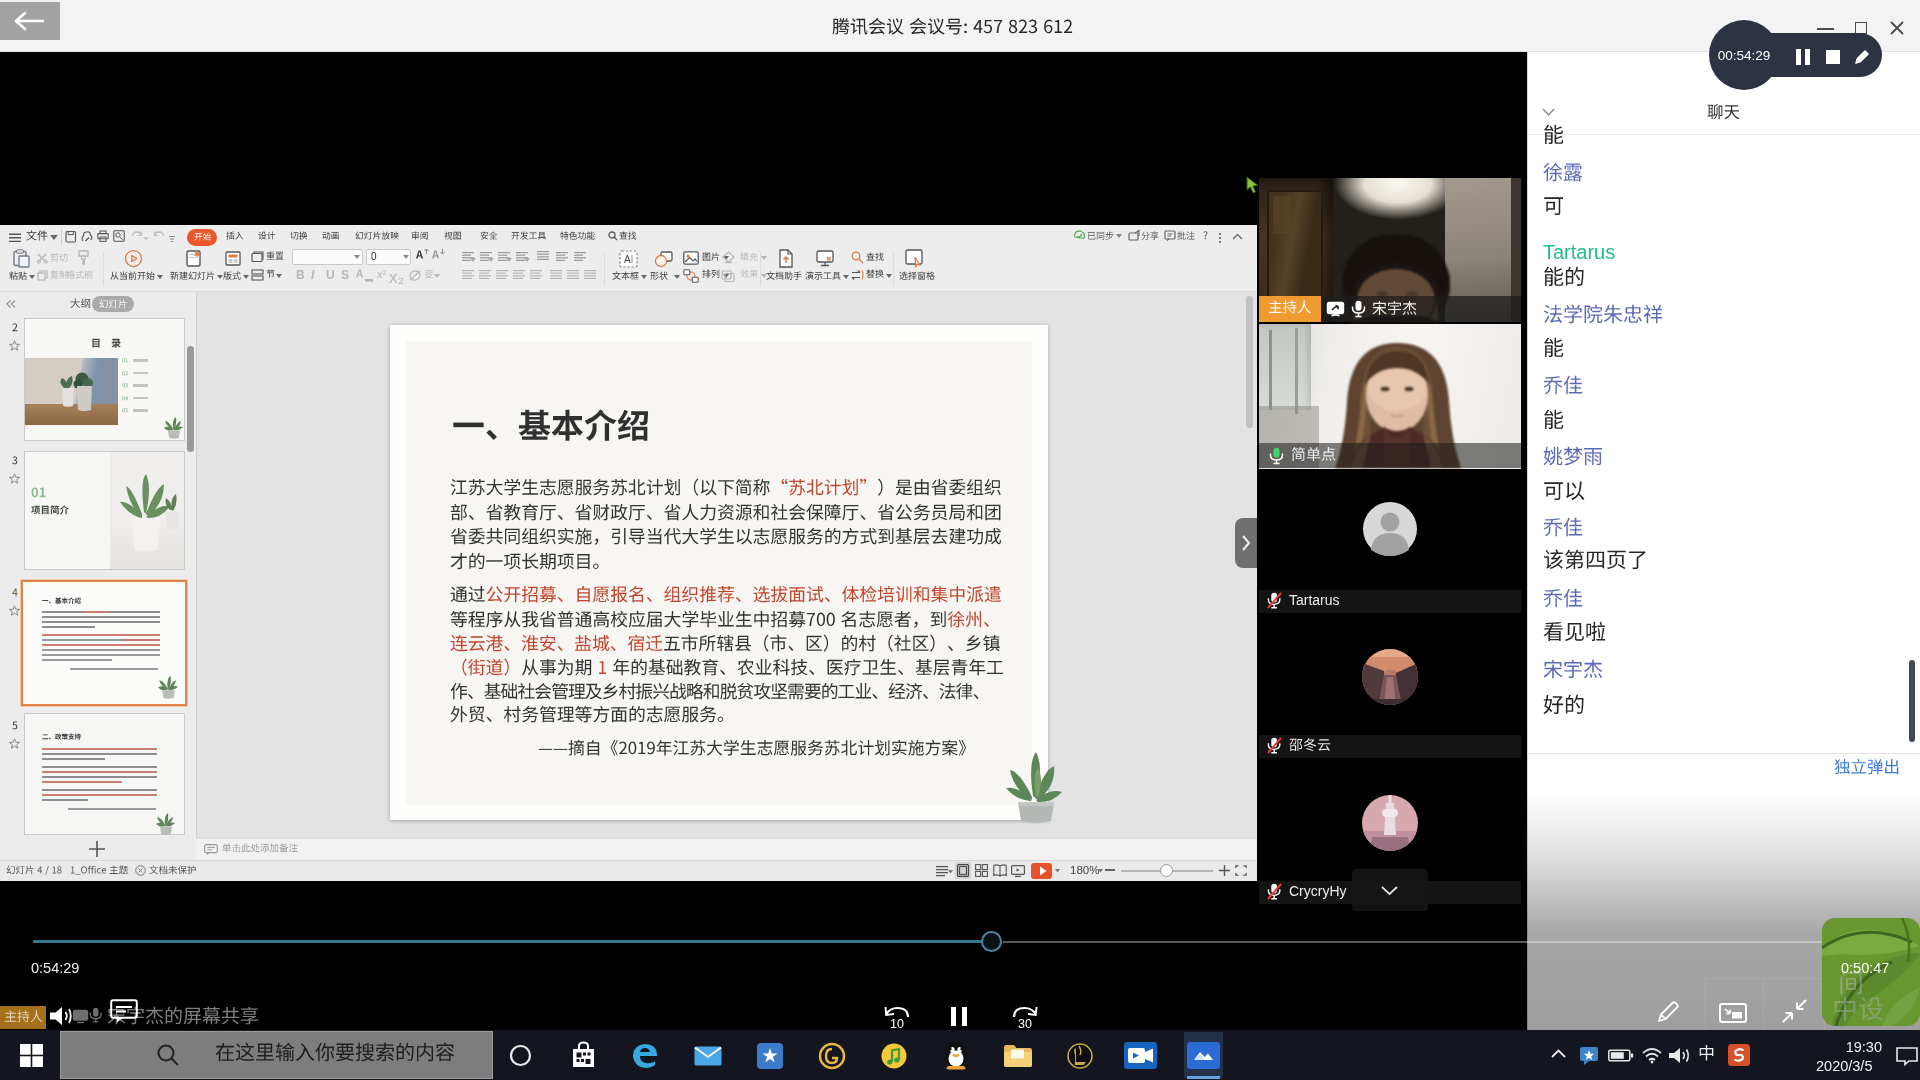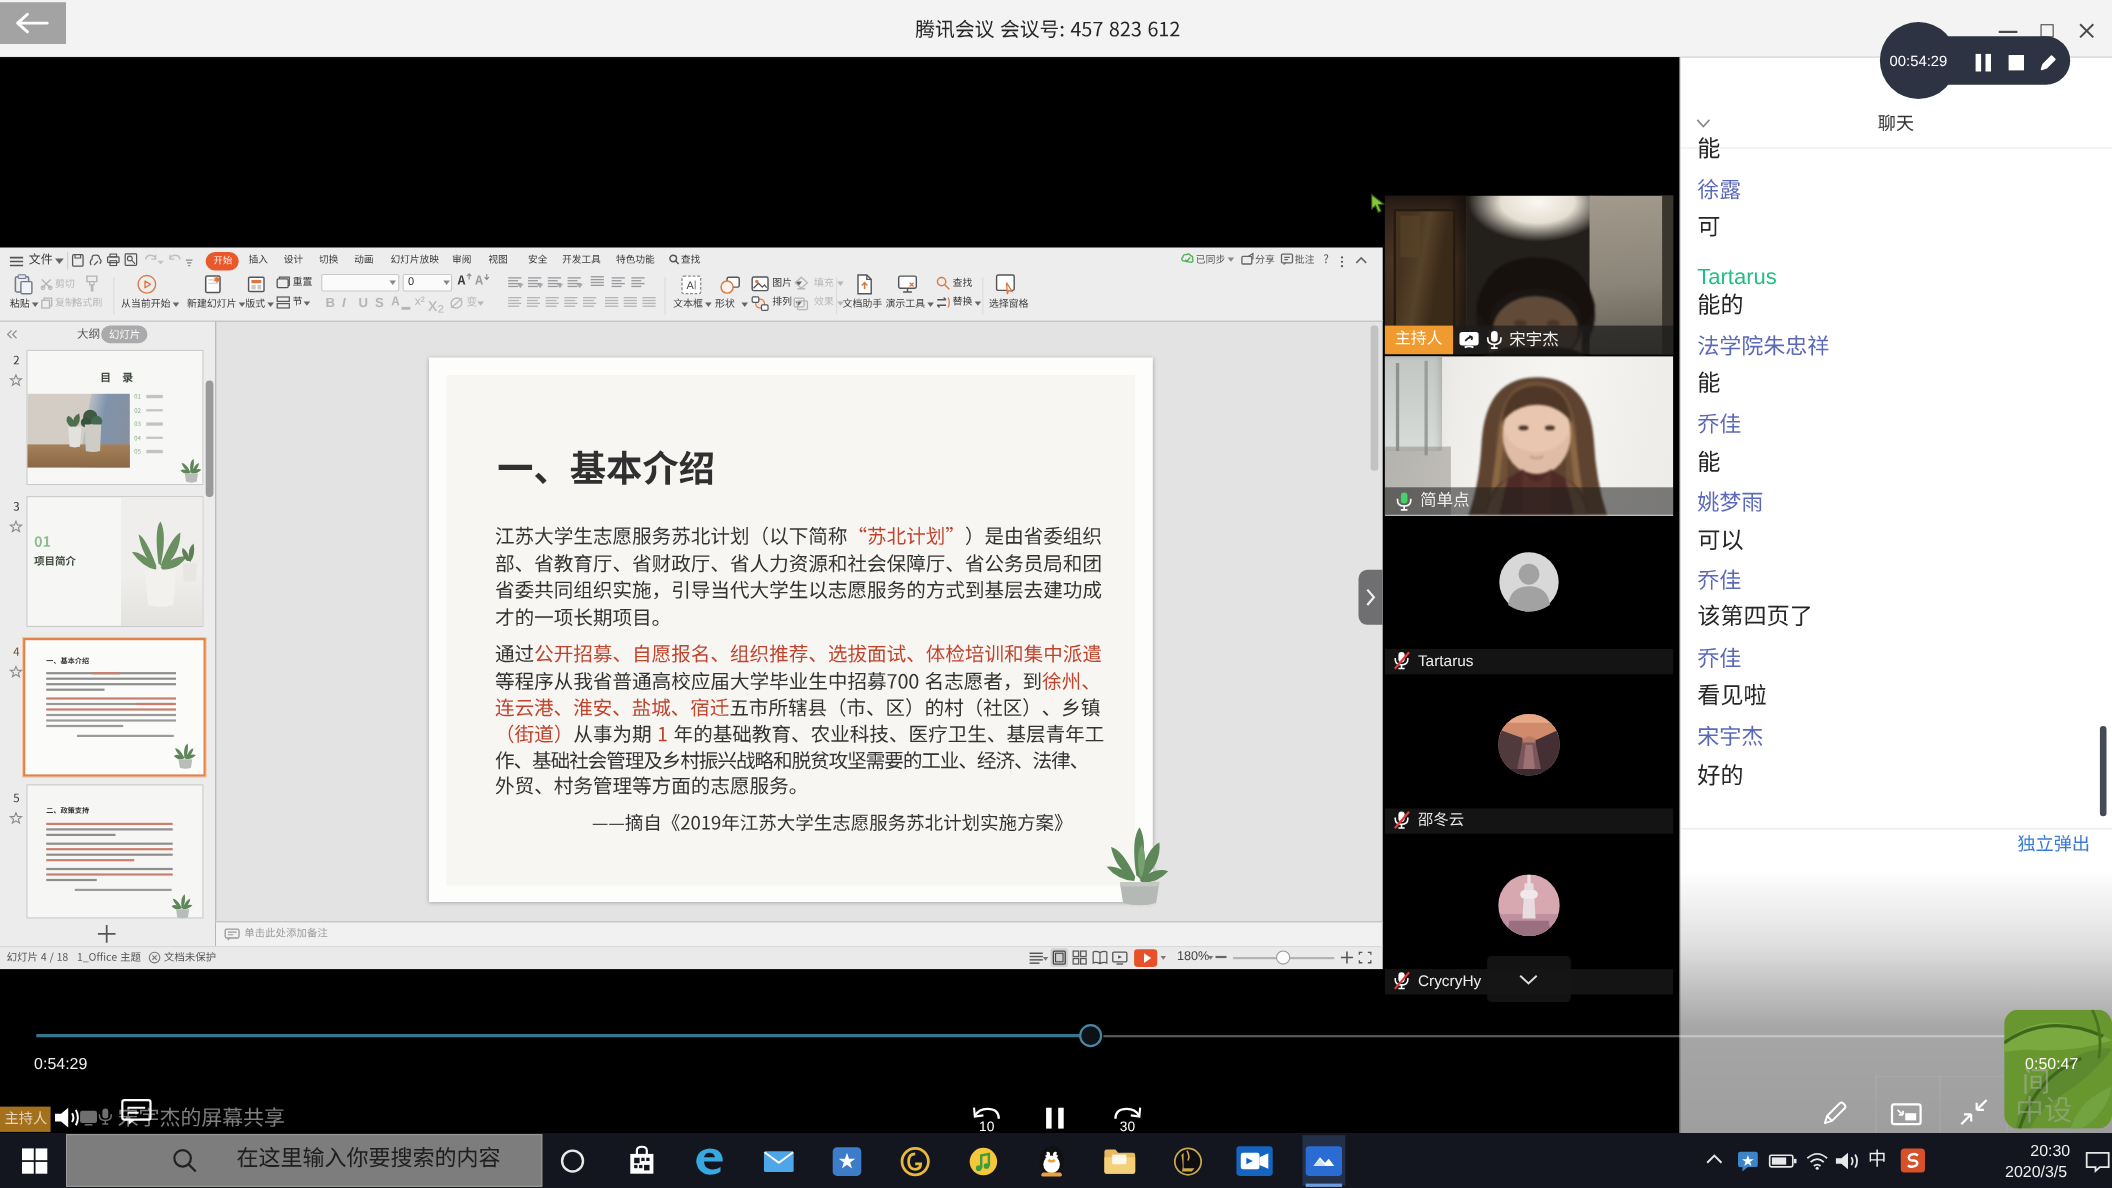--- a/index.html
+++ b/index.html
@@ -2188,16 +2188,16 @@
   </svg>
 <svg class="t" style="left:1698.0px;top:1046.0px" width="17" height="22">
     <g fill="#333" transform="translate(0 13.26) scale(0.1700 -0.1700)">
       <use href="#g4e2d" x="0" fill="#f0f0f0"></use>
     </g>
   </svg>
 <svg class="ic" style="left:1728px;top:1044px" width="22" height="22">
     <rect width="22" height="22" rx="3.5" fill="#d6502a"></rect>
     <path d="M15.5 6.5 Q13 4.5 10 5.5 Q6.5 6.8 7.5 9.5 Q8.2 11.3 11 11 Q14 10.6 14.8 12.6 Q15.6 15 12.5 16.2 Q9 17.5 6.5 15.5" stroke="#fff" stroke-width="2.2" fill="none"></path>
   </svg>
-<div style="left:1812px;top:1039px;width:70px;height:16px;color:#f0f0f0;font-size:14.5px;line-height:16px;text-align:right">20:30</div>
-<div style="left:1816px;top:1058px;width:70px;height:16px;color:#f0f0f0;font-size:14.5px;line-height:16px;text-align:center">2020/3/5</div>
+<div style="left:1812px;top:1039px;width:70px;height:16px;color:#f0f0f0;font-size:14.5px;line-height:16px;text-align:right">19:30</div>
+<div style="left:1816px;top:1058px;width:70px;height:16px;color:#f0f0f0;font-size:14.5px;line-height:16px;text-align:left">2020/3/5</div>
 <svg class="ic" style="left:1896px;top:1047px" width="22" height="19">
     <path d="M1 1 H21 V14 H13 L9 17.5 V14 H1 Z" fill="none" stroke="#e8e8e8" stroke-width="1.6"></path>
   </svg>
 </body></html>

